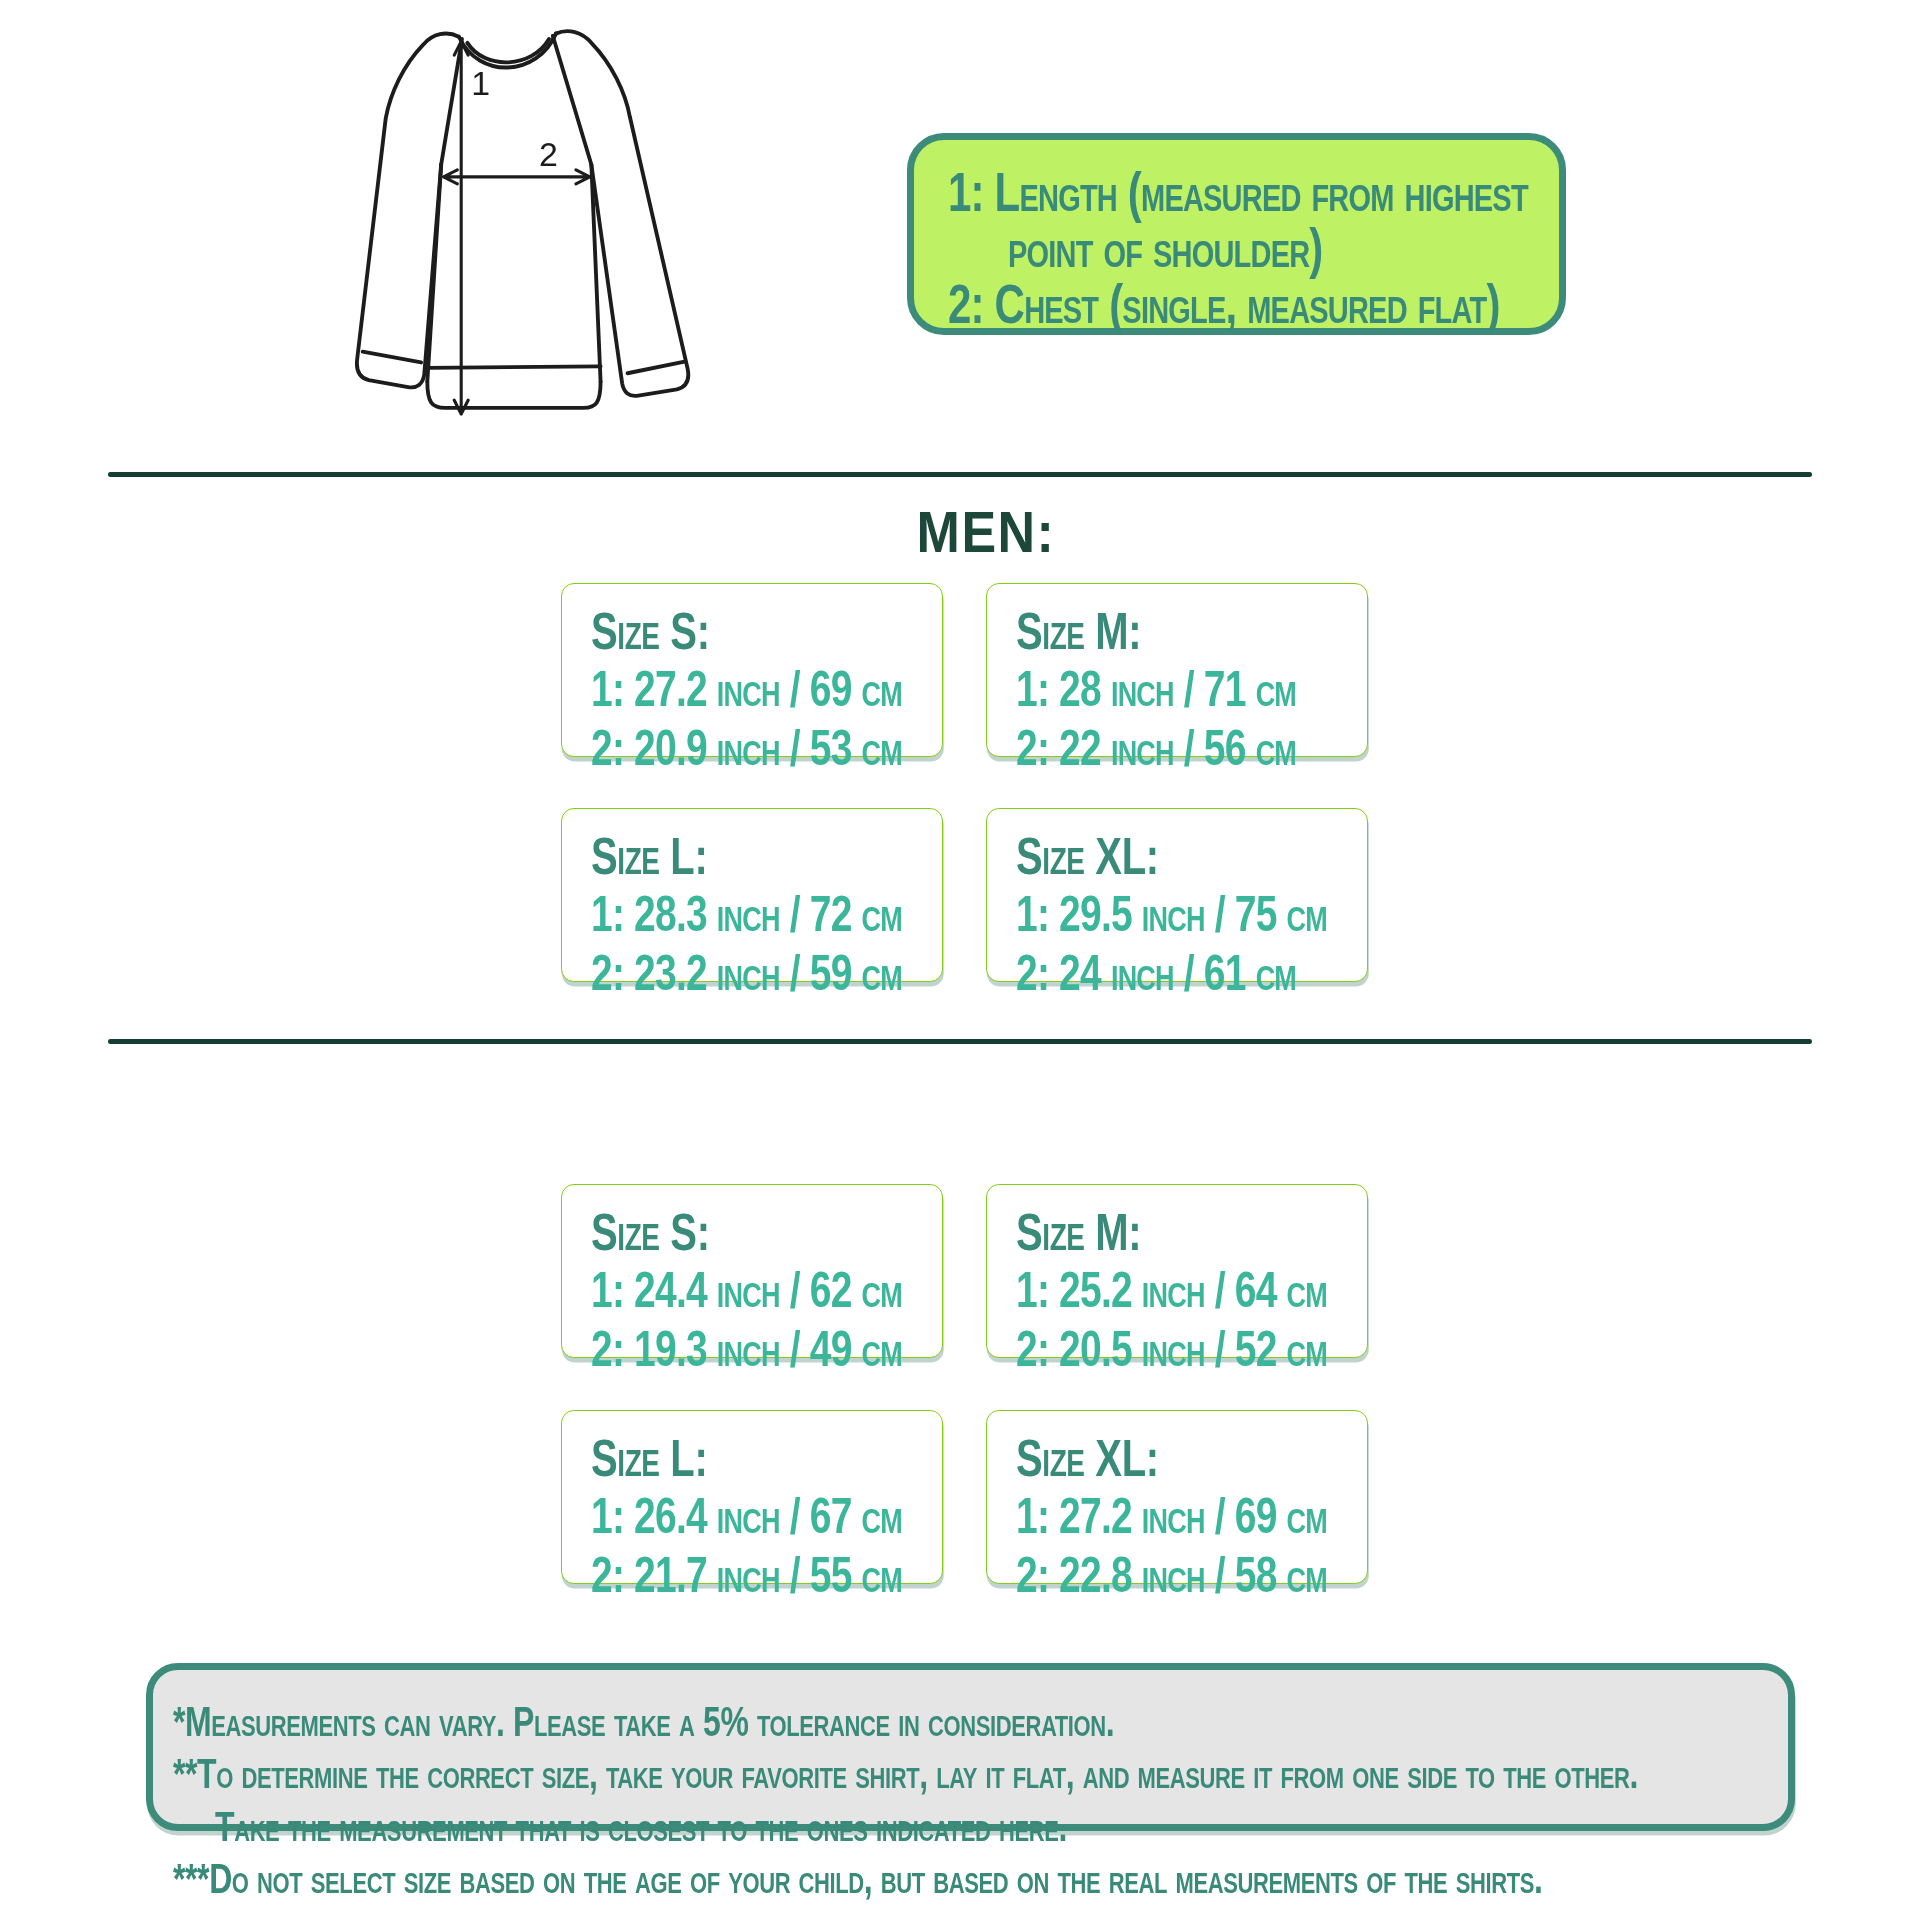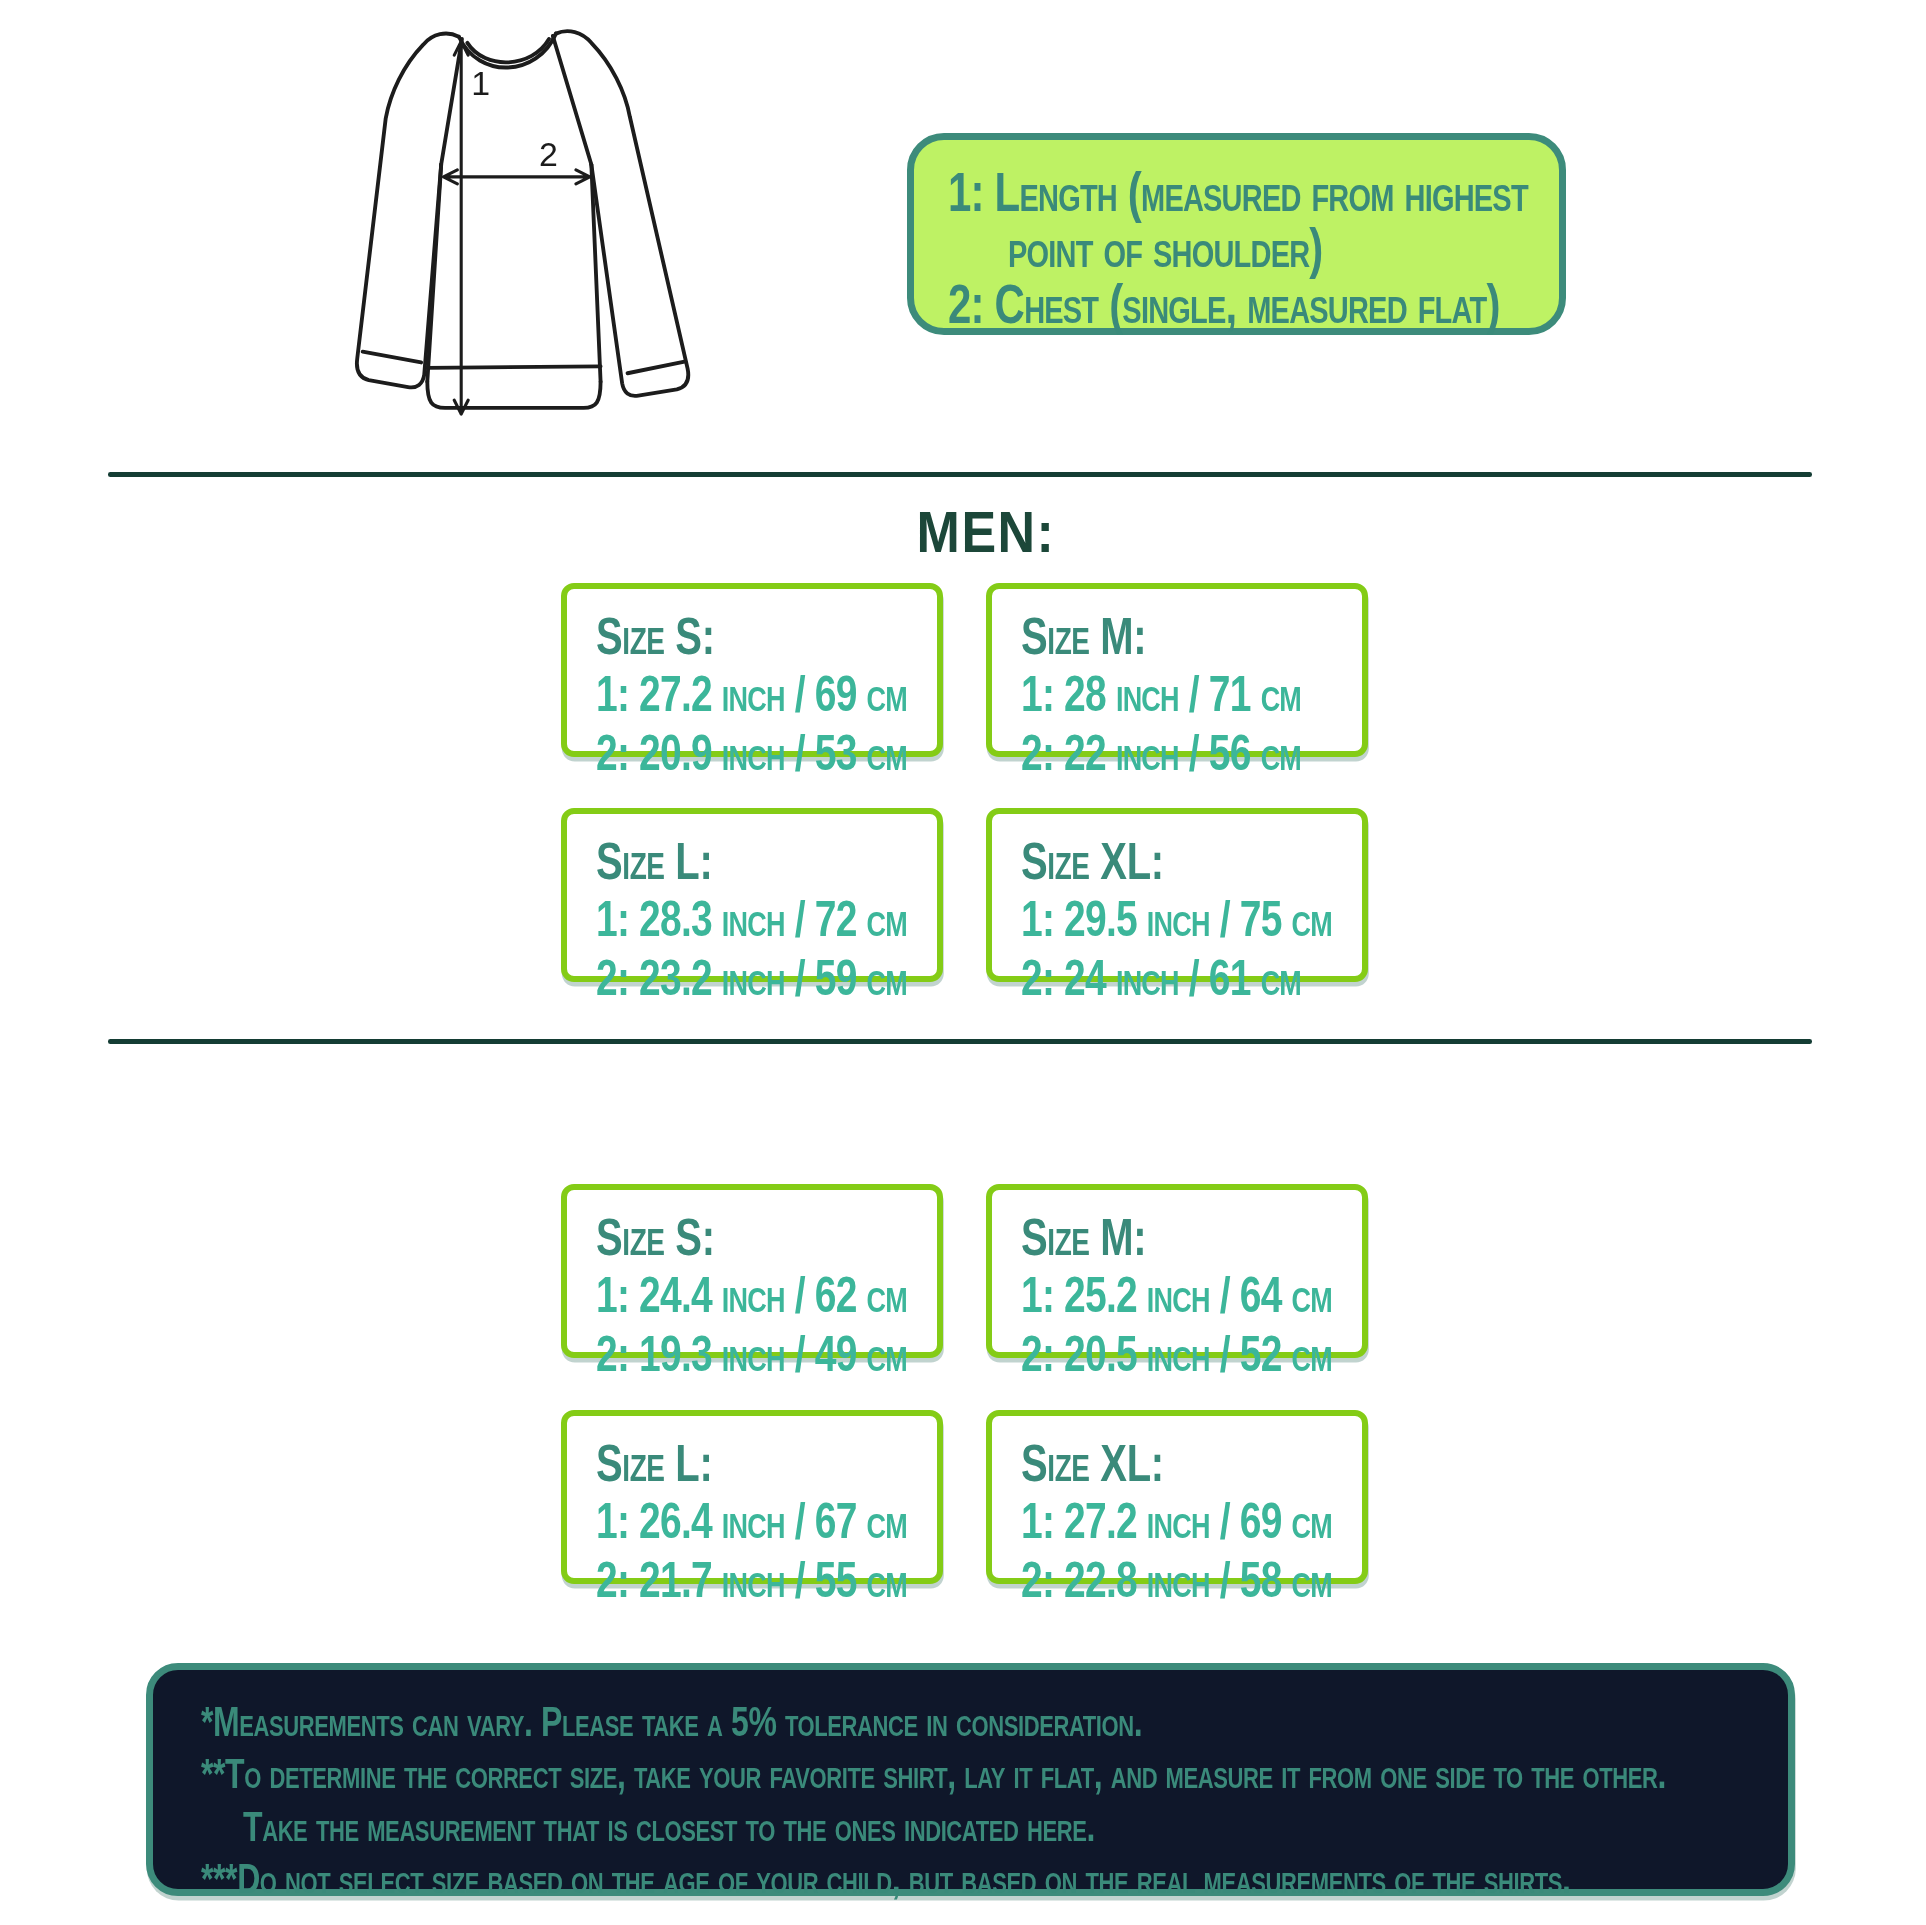--- a/index.html
+++ b/index.html
@@ -28,39 +28,39 @@
 
   .sec-title{
     position:absolute;left:462px;width:1048px;text-align:center;
     font-size:52px;font-weight:700;color:#1c4739;letter-spacing:1.5px;
     text-transform:uppercase;line-height:85px;
   }
   .t-men{top:485px;} .t-women{top:1073px;}
 
   .card{
     position:absolute;width:382px;height:174px;background:#fff;box-sizing:border-box;
-    border:6px solid #84cc16;border-radius:13px;
+    border:1px solid #84cc16;border-radius:13px;
     box-shadow:0.8px 4.6px 0 rgba(34,96,83,.28);
     padding:18.5px 7.7px 0 29px;
   }
   .m0{left:561px;top:583px;} .m1{left:986px;top:583px;}
   .m2{left:561px;top:808px;} .m3{left:986px;top:808px;}
   .w0{left:561px;top:1184px;} .w1{left:986px;top:1184px;}
   .w2{left:561px;top:1410px;} .w3{left:986px;top:1410px;}
 
   .card .size-label{font-size:40px;font-weight:700;line-height:42px;letter-spacing:-0.4px;
     color:#3a8a7a;font-variant:small-caps;margin-bottom:17px;}
   .card .val{font-size:39px;font-weight:700;line-height:42px;letter-spacing:-0.8px;
     color:#3cb69a;font-variant:small-caps;margin-bottom:17px;}
 
   .notes{
-    position:absolute;left:146px;top:1663px;width:1649px;height:233px;box-sizing:border-box;
-    border:7.7px solid #3d8b7b;border-radius:32px;background:#0f172a;
+    position:absolute;left:146px;top:1663px;width:1649px;height:168px;box-sizing:border-box;
+    border:7.7px solid #3d8b7b;border-radius:32px;background:#e5e5e5;
     box-shadow:0.8px 4.6px 0 rgba(34,96,83,.28);
-    padding:28px 23px 0 48px;
+    padding:28px 23px 0 20px;
   }
   .notes .ln{font-size:32px;font-weight:700;line-height:37px;letter-spacing:-0.4px;
     color:#3a8a7a;font-variant:small-caps;margin-bottom:15.4px;}
   .notes .indent{padding-left:42px;}
 </style>
 </head>
 <body>
 
 <div class="page">
 

